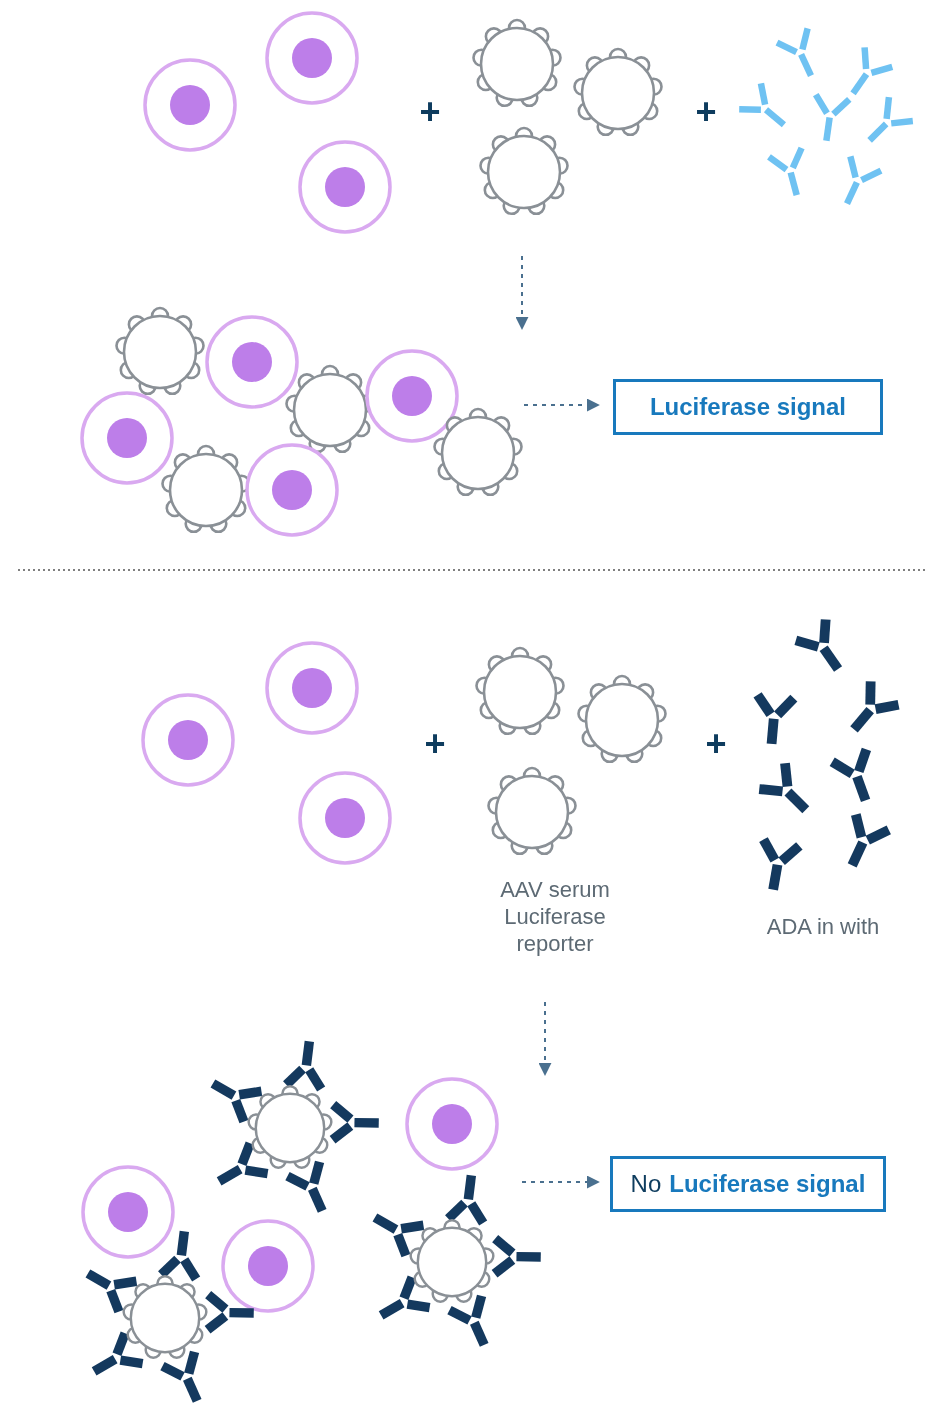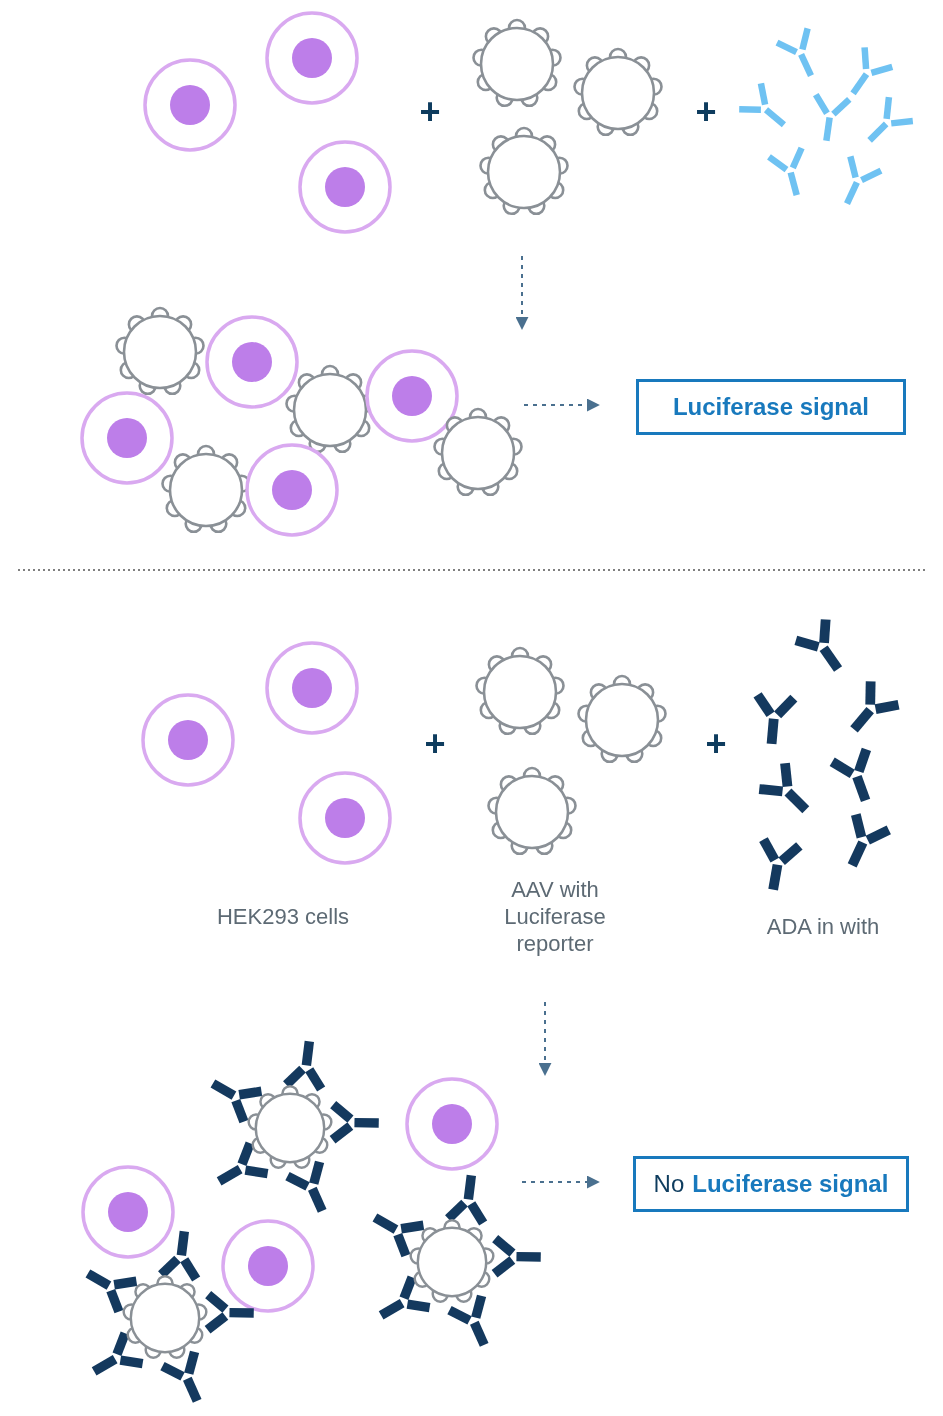--- a/index.html
+++ b/index.html
@@ -10,21 +10,21 @@
   html,body{margin:0;padding:0;background:#fff;font-family:"Liberation Sans",sans-serif;}
   #canvas{position:relative;width:943px;height:1416px;background:#fff;overflow:hidden;}
   #scene{position:absolute;left:0;top:0;}
   .dashed-arrow{stroke:var(--arrow);stroke-width:2;stroke-dasharray:4 5;fill:none;marker-end:url(#arrowhead);}
   .divider{stroke:#555;stroke-width:1.6;stroke-dasharray:2 3;}
   .ab-blue{stroke:var(--antibody-blue);stroke-width:5;fill:none;}
   .ab-navy{stroke:var(--antibody-navy);stroke-width:7;fill:none;}
   .plus{position:absolute;width:52px;text-align:center;font-weight:700;font-size:36px;color:var(--plus);line-height:44px;}
   .label{position:absolute;text-align:center;font-size:22px;color:var(--label-text);white-space:pre-line;line-height:27px;}
   .result-box{position:absolute;height:50px;border:3px solid var(--box-border);background:#fff;
-    display:flex;align-items:center;justify-content:center;font-size:24px;font-weight:600;color:var(--box-text);margin-left:23px;}
+    display:flex;align-items:center;justify-content:center;font-size:24px;font-weight:600;color:var(--box-text);}
   .no-text{color:var(--plus);font-weight:400;margin-right:8px;}
 </style>
 </head>
 <body>
 
 <div id="canvas">
 
   <svg id="scene" width="943" height="1416" viewBox="0 0 943 1416">
     <defs>
       <marker id="arrowhead" viewBox="0 0 10 10" refX="7" refY="5" markerWidth="6.5" markerHeight="6.5" orient="auto">
@@ -127,22 +127,21 @@
   <div class="plus" style="left:404px;top:90px">+</div>
   <div class="plus" style="left:680px;top:90px">+</div>
 
   <div class="result-box" style="left:613px;top:379px;width:264px">
     <span>Luciferase signal</span>
   </div>
 
   <div class="plus" style="left:409px;top:722px">+</div>
   <div class="plus" style="left:690px;top:722px">+</div>
 
-  <div class="label" style="left:175px;top:903px;width:216px">HEK293 cells</div>
-  <div class="label" style="left:458px;top:876px;width:194px">AAV with
+  <div class="label" style="left:458px;top:876px;width:194px">AAV serum
 Luciferase
 reporter</div>
   <div class="label" style="left:725px;top:913px;width:196px">ADA in with</div>
 
   <div class="result-box" style="left:610px;top:1156px;width:270px">
     <span class="no-text">No</span>
     <span>Luciferase signal</span>
   </div>
 
 </div>

